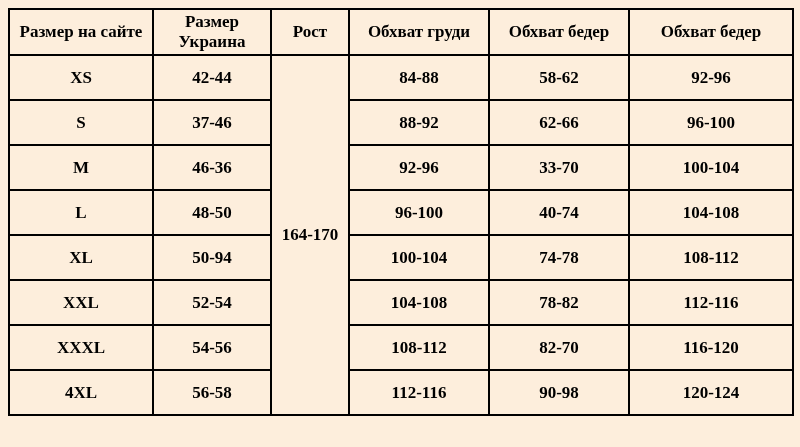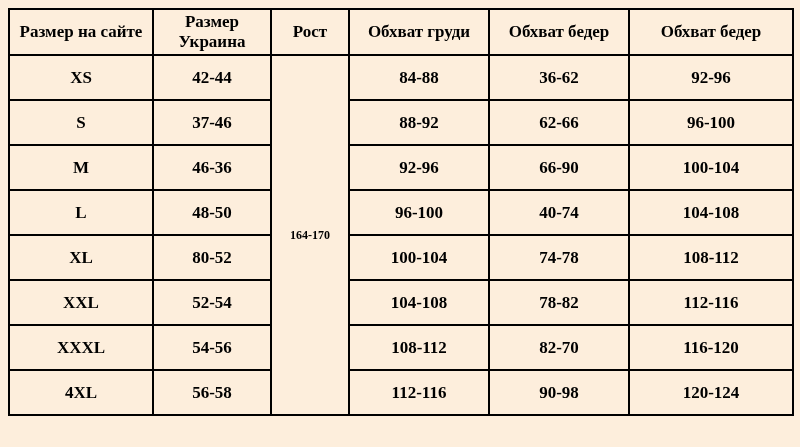--- a/index.html
+++ b/index.html
@@ -50,21 +50,21 @@
   col.c1 { width: 118px; }
   col.c2 { width: 78px; }
   col.c3 { width: 140px; }
   col.c4 { width: 140px; }
   col.c5 { width: 164px; }
 
   
   .cell-hi { vertical-align: top; padding-top: 4px; }
   .cell-lo { vertical-align: bottom; padding-bottom: 4px; }
   .height-cell {
-    font-size: 12px;
+    font-size: 17px;
     line-height: 1.2;
   }
   .bottom-strip {
     position: absolute;
     left: 0;
     bottom: 0;
     width: 800px;
     height: 14px;
     background: #fdeedc;
   }
@@ -91,47 +91,47 @@
         <th>Обхват бедер</th>
         <th>Обхват бедер</th>
       </tr>
     </thead>
     <tbody>
       <tr>
         <td>XS</td>
         <td>42-44</td>
         <td class="height-cell" rowspan="8">164-170</td>
         <td class="cell-hi">84-88</td>
-        <td class="cell-hi">36-62</td>
+        <td class="cell-hi">58-62</td>
         <td>92-96</td>
       </tr>
       <tr>
         <td>S</td>
         <td>37-46</td>
         <td class="cell-hi">88-92</td>
         <td class="cell-hi">62-66</td>
         <td class="cell-lo">96-100</td>
       </tr>
       <tr>
         <td>M</td>
         <td>46-36</td>
         <td class="cell-hi">92-96</td>
-        <td class="cell-hi">66-90</td>
+        <td class="cell-hi">33-70</td>
         <td class="cell-lo">100-104</td>
       </tr>
       <tr>
         <td>L</td>
         <td>48-50</td>
         <td class="cell-hi">96-100</td>
         <td class="cell-hi">40-74</td>
         <td class="cell-lo">104-108</td>
       </tr>
       <tr>
         <td>XL</td>
-        <td>80-52</td>
+        <td>50-94</td>
         <td class="cell-hi">100-104</td>
         <td class="cell-hi">74-78</td>
         <td class="cell-lo">108-112</td>
       </tr>
       <tr>
         <td>XXL</td>
         <td>52-54</td>
         <td class="cell-hi">104-108</td>
         <td class="cell-hi">78-82</td>
         <td class="cell-lo">112-116</td>

